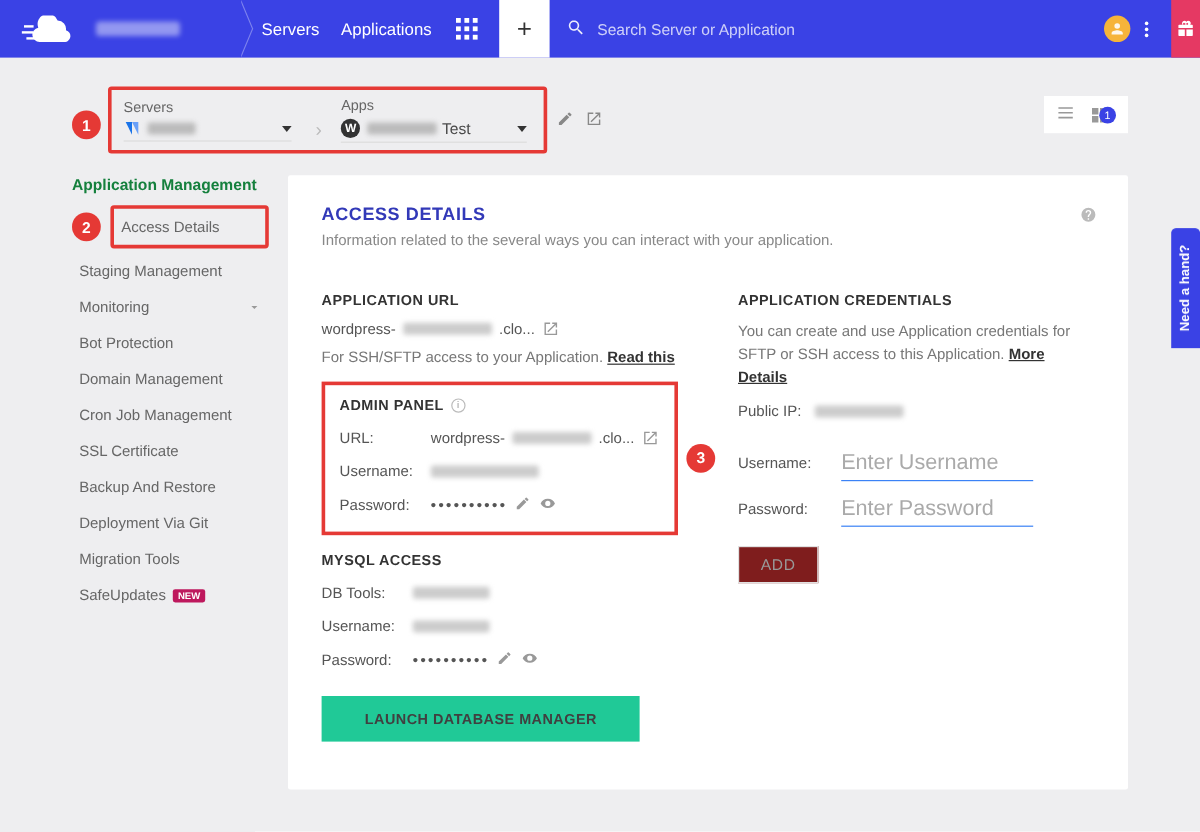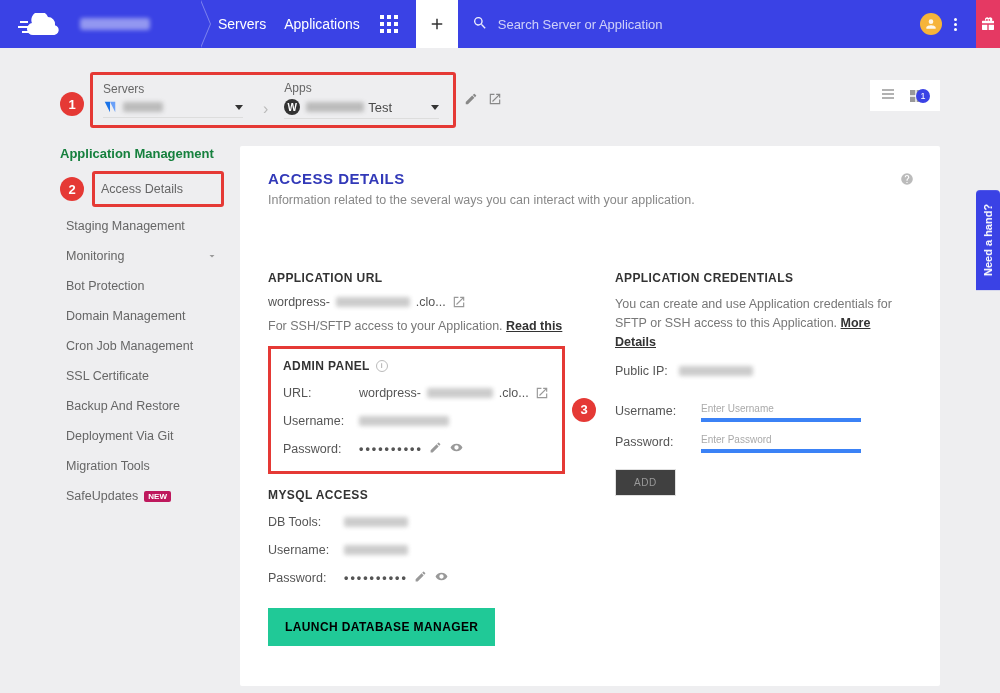--- a/index.html
+++ b/index.html
@@ -58,41 +58,41 @@
   .sb-item .chev { margin-left:auto; }
   .new-badge{background:#be185d;color:#fff;font-size:8px;padding:1px 4px;border-radius:2px;margin-left:6px;font-weight:600;}
   .access-red { border:3px solid #e53935; border-radius:3px;}
   .badge-row { display:flex; align-items:center; gap:8px; margin-bottom:4px;}
 
   .panel { background:#fff; flex:1; padding:24px 28px 40px; border-radius:2px; position:relative;}
   .panel-title { color:#3239b8; font-size:15px; font-weight:700; letter-spacing:0.5px;}
   .panel-sub { color:#888; font-size:12.5px; margin-top:6px;}
   .help-ic { position:absolute; right:26px; top:26px; width:14px;height:14px;fill:#bbb; cursor:pointer;}
   .cols { display:flex; margin-top:36px; gap:50px;}
-  .col { flex:1;margin-top:28px; }
+  .col { flex:1; }
   .sec-title { font-size:12px; font-weight:700; letter-spacing:0.4px; color:#333; margin-bottom:10px;}
   .sec-desc { font-size:12.5px; color:#777; line-height:1.5; margin-bottom:10px;}
   .link-u { color:#333; text-decoration:underline; font-weight:600; cursor:pointer;}
   .kv-row { display:flex; align-items:center; font-size:12.5px; color:#555; margin-bottom:8px; min-height:20px;}
   .kv-row .k { width:76px; flex-shrink:0;}
   .kv-row .v { display:flex; align-items:center; gap:6px;}
   .blur-sm { display:inline-block; background:#ccc; border-radius:2px; filter:blur(2px);}
   .url-row { display:flex; align-items:center; gap:6px; font-size:12.5px; color:#555; margin-bottom:8px;}
   .ext-icon{width:14px;height:14px;fill:#999;cursor:pointer;flex-shrink:0;}
   .admin-red { border:3px solid #e53935; padding:10px 12px 4px; margin:10px 0 14px; position:relative;}
   .admin-title{display:flex;align-items:center;gap:6px;}
   .info-ic{width:12px;height:12px;border:1px solid #bbb;border-radius:50%;display:flex;align-items:center;justify-content:center;font-size:8px;color:#bbb;}
   .dots{letter-spacing:2px;font-weight:700;}
   .row-icons svg{width:13px;height:13px;fill:#999;cursor:pointer;}
   .row-icons{display:flex;gap:8px;align-items:center;}
   .badge3{position:absolute;right:-34px;top:50%;transform:translateY(-50%);}
-  .cred-input { border:none; border-bottom:4px solid #3b82f6; outline:none; font-size:10px; padding:4px 0; width:160px;}
+  .cred-input { border:none; border-bottom:1px solid #3b82f6; outline:none; font-size:18px; padding:4px 0; width:160px;}
   .cred-input::placeholder{color:#aaa;}
-  .add-btn{border:1px solid #e0e0e0;background:#404040;padding:7px 18px;font-size:10px;color:#999;letter-spacing:0.5px;cursor:pointer;margin-top:8px;}
-  .launch-btn{background:#20c997;color:#000000;border:none;padding:12px 17px;font-size:12px;font-weight:700;letter-spacing:0.4px;cursor:pointer;margin-top:12px;}
+  .add-btn{border:1px solid #e0e0e0;background:#7f1d1d;padding:7px 18px;font-size:13px;color:#999;letter-spacing:0.5px;cursor:pointer;margin-top:8px;}
+  .launch-btn{background:#20c997;color:#404040;border:none;padding:12px 36px;font-size:12px;font-weight:700;letter-spacing:0.4px;cursor:pointer;margin-top:12px;}
   
   
   .help-tab{position:fixed;right:0;top:190px;background:#3a42e5;color:#fff;padding:14px 6px;writing-mode:vertical-rl;transform:rotate(180deg);font-size:11px;font-weight:600;cursor:pointer;border-radius:0 0 4px 4px;}
 </style>
 </head>
 <body>
 
 <div class="topnav">
   <div class="chev-wrap first logo-area">
     <span class="logo">

